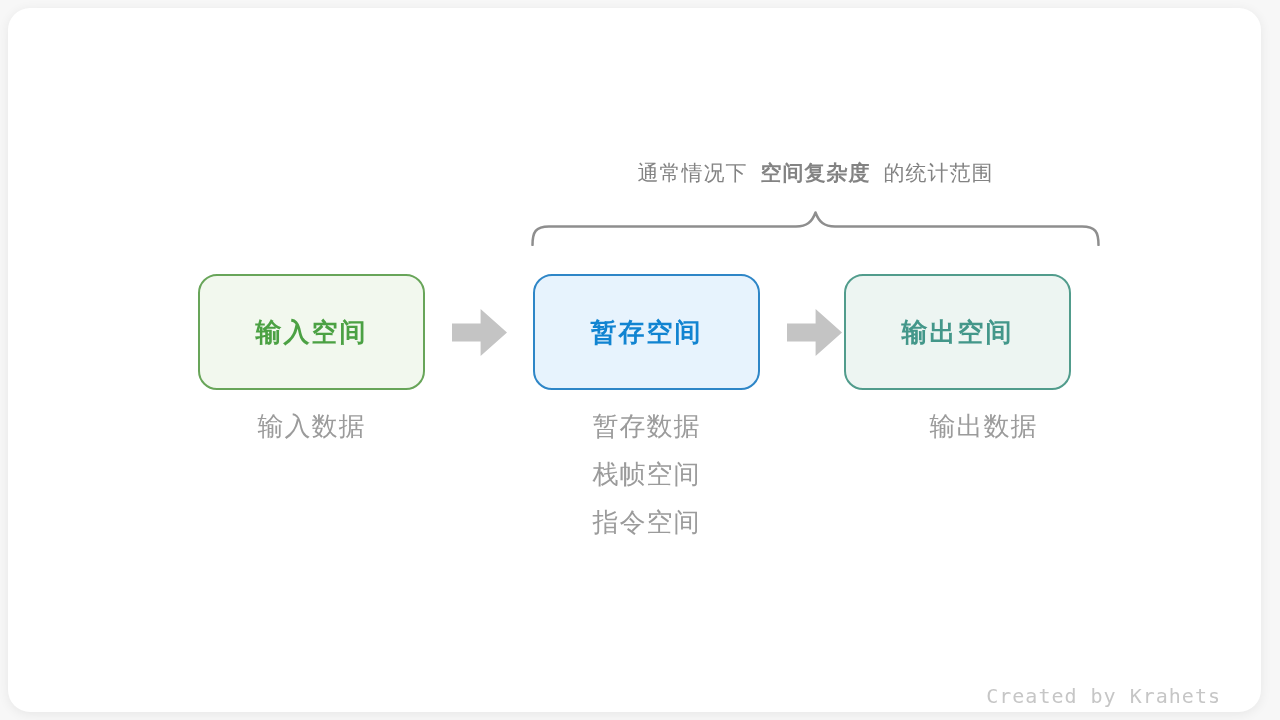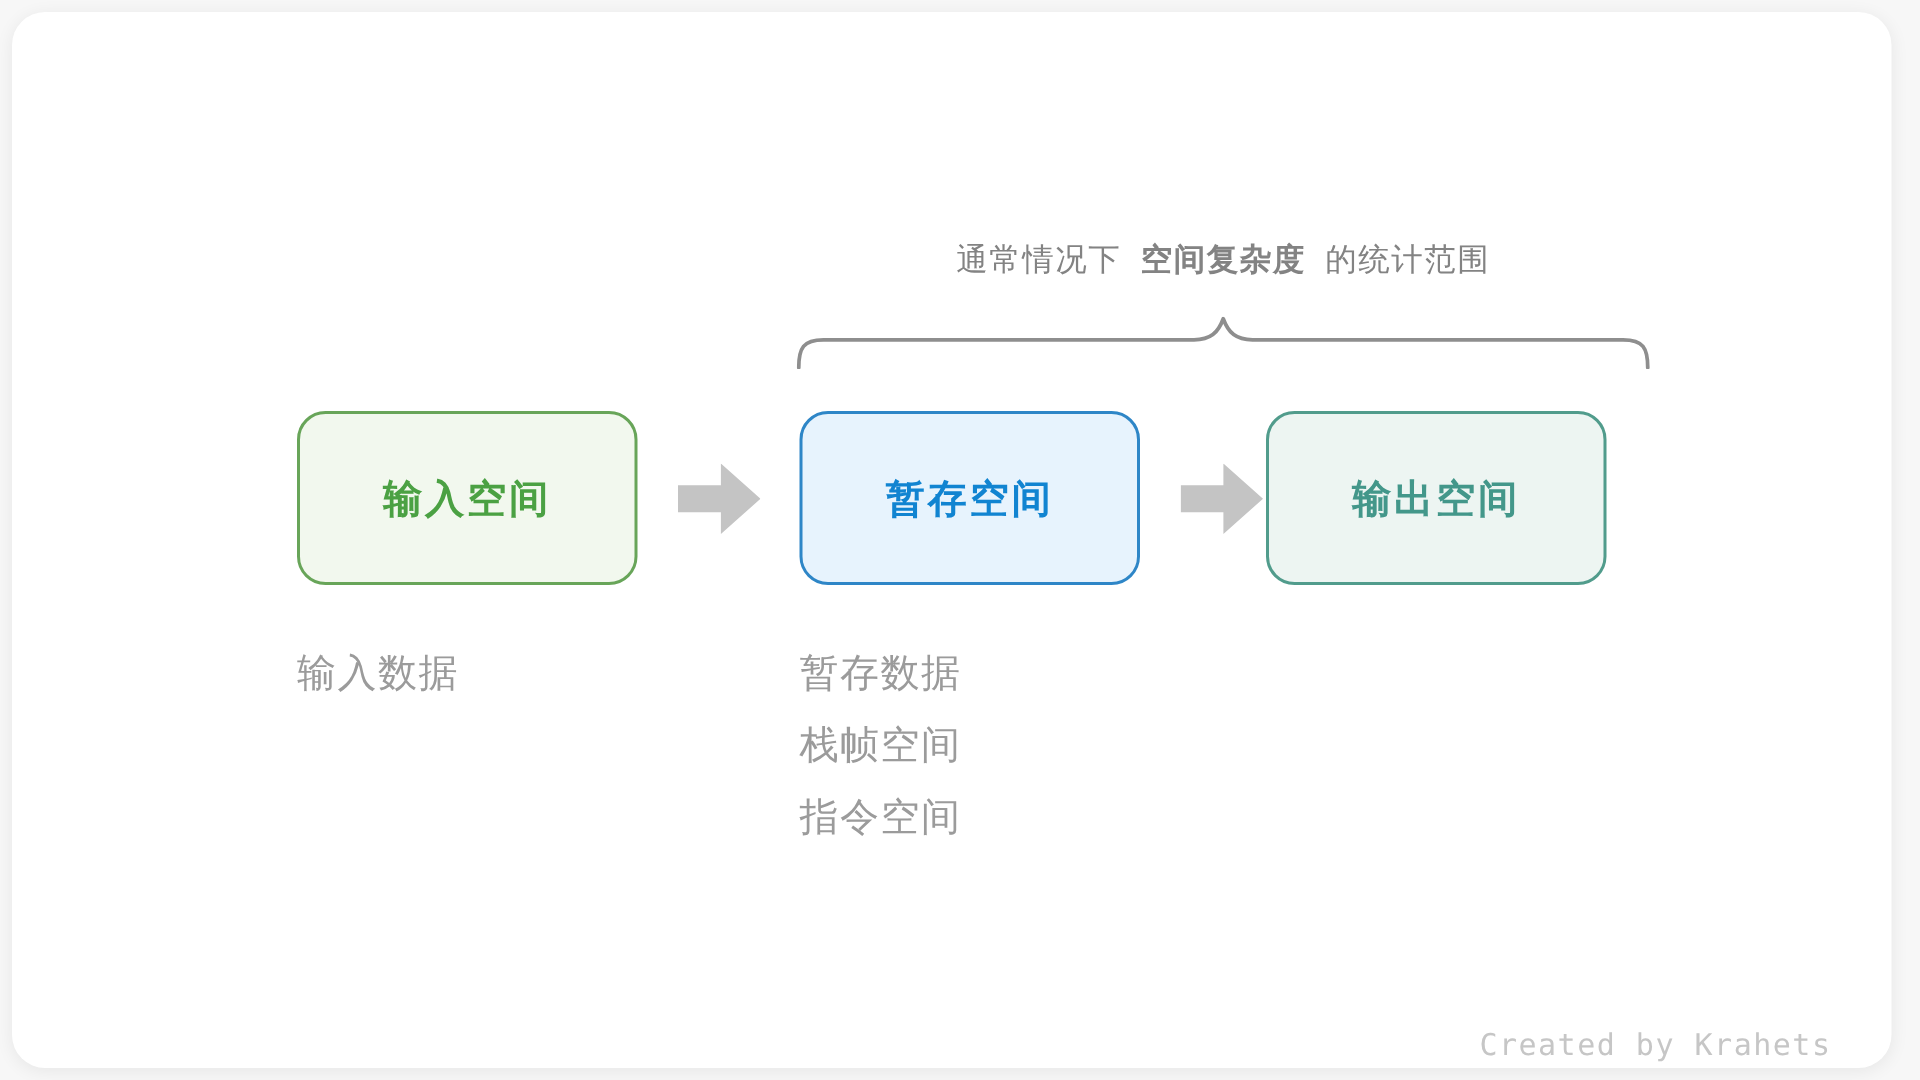--- a/index.html
+++ b/index.html
@@ -85,22 +85,23 @@
     top: 301px;
     width: 55px; height: 47px;
     background: var(--gray-arrow, #c4c4c4);
     clip-path: polygon(0 31%, 52% 31%, 52% 0%, 100% 50%, 52% 100%, 52% 69%, 0 69%);
   }
   .arrow.a1 { left: 444px; }
   .arrow.a2 { left: 779px; }
   
   .note {
     position: absolute;
-    top: 416px;
+    top: 394px;
     width: 227px;
+    text-align: center;
   }
   .note-line {
     font-size: 26px;
     line-height: 48px;
     color: var(--gray-note, #9b9b9b);
     letter-spacing: 1px;
   }
   .note.n1 { left: 190px; }
   .note.n2 { left: 525px; }
   .note.n3 { left: 862px; }
@@ -149,17 +150,20 @@
     <div class="note n1">
       <div class="note-line">输入数据</div>
     </div>
 
     <div class="note n2">
       <div class="note-line">暂存数据</div>
       <div class="note-line">栈帧空间</div>
       <div class="note-line">指令空间</div>
     </div>
 
+    <div class="note n3">
+      <div class="note-line">输出数据</div>
+    </div>
 
     <div class="credit">Created by Krahets</div>
 
   </div>
 </div>
 
 </body></html>

